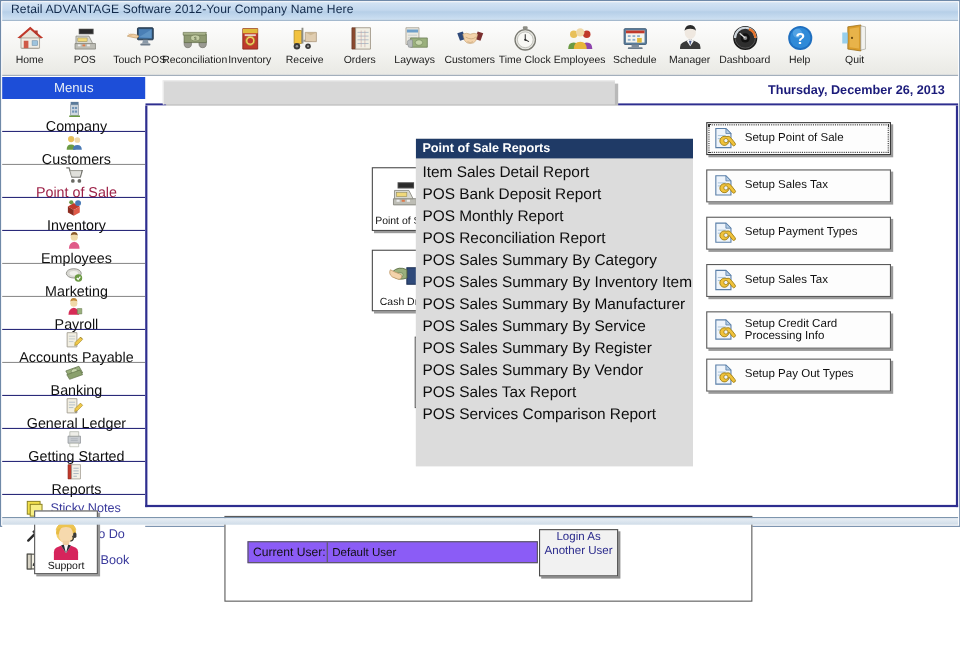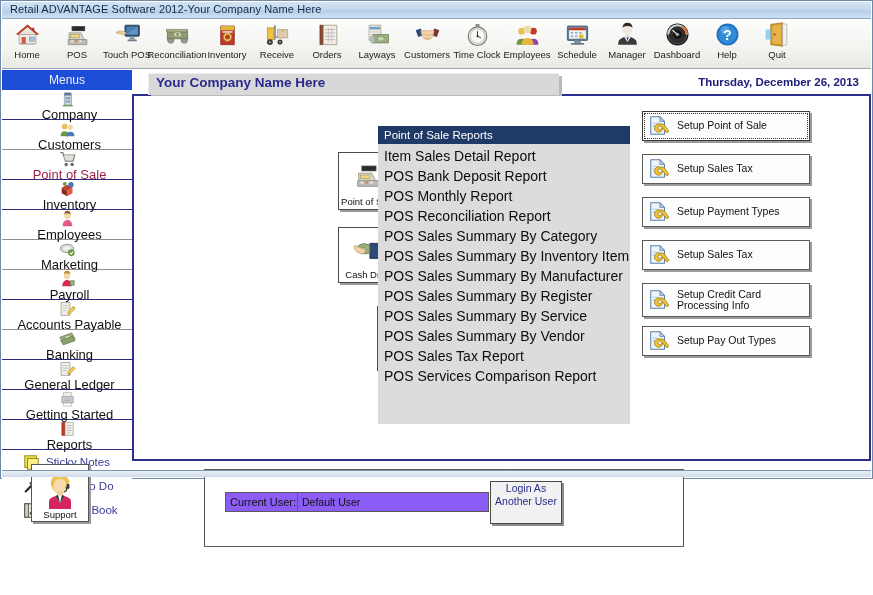--- a/index.html
+++ b/index.html
@@ -115,21 +115,21 @@
   }
   .appbtn .aic{flex:1;display:flex;align-items:center;justify-content:center;width:100%;}
   .appbtn .alb{font-size:9.5px;color:#111;line-height:11px;text-align:center;white-space:nowrap;padding-bottom:2px;}
 
   
   #reports{
     position:absolute;left:244px;top:30px;width:252px;height:298px;
     background:#dcdcdc;box-sizing:border-box;overflow:hidden;
   }
   #reports .rhdr{
-    height:18px;background:#1f3a66;color:#fff;font-size:11.5px;font-weight:normal;
+    height:18px;background:#1f3a66;color:#fff;font-size:11.5px;font-weight:bold;
     display:flex;align-items:center;padding-left:6px;box-sizing:border-box;
   }
   #reports .rlist{padding-top:2px;}
   #reports .ritem{
     height:20px;font-size:14px;color:#0d0d0d;padding-left:6px;
     white-space:nowrap;overflow:hidden;cursor:default;line-height:20px;
   }
 
   
   .setupbtn{
@@ -400,21 +400,20 @@
             <path d="M22 3 l5 1 l0 24 l-5 1z" fill="#f2f2ee" stroke="#a0a098" stroke-width=".7"></path>
             <path d="M2 10 l6 0 l0 12 l-6 0z" fill="#7fc4e8" opacity=".8"></path>
           </svg>
         </div>
         <div class="lb">Quit</div>
       </div>
     </div>
 
   <div id="cbar">
     <div class="plate"></div>
-    <div class="cname">Your Company Name Here</div>
     <div class="cdate">Thursday, December 26, 2013</div>
   </div>
 
   <div id="sidebar">
     <div id="menus-hdr">Menus</div>
     <div id="menu-list">
         <div class="mitem">
           <span class="mic">
             <svg width="17" height="17" viewBox="0 0 18 26">
               <rect x="4" y="8" width="11" height="15" fill="#cfd8e0" stroke="#8795a2" stroke-width="1"></rect>
@@ -684,22 +683,22 @@
     <div id="reports">
       <div class="rhdr">Point of Sale Reports</div>
       <div class="rlist">
           <div class="ritem">Item Sales Detail Report</div>
           <div class="ritem">POS Bank Deposit Report</div>
           <div class="ritem">POS Monthly Report</div>
           <div class="ritem">POS Reconciliation Report</div>
           <div class="ritem">POS Sales Summary By Category</div>
           <div class="ritem">POS Sales Summary By Inventory Item</div>
           <div class="ritem">POS Sales Summary By Manufacturer</div>
+          <div class="ritem">POS Sales Summary By Service</div>
           <div class="ritem">POS Sales Summary By Register</div>
-          <div class="ritem">POS Sales Summary By Service</div>
           <div class="ritem">POS Sales Summary By Vendor</div>
           <div class="ritem">POS Sales Tax Report</div>
           <div class="ritem">POS Services Comparison Report</div>
         </div>
     </div>
 
     <div id="setupbtns">
         <div class="setupbtn focus" style="left: 508px; top: 15px;">
           <span class="sbic">
             <svg width="22" height="22" viewBox="0 0 24 24">

